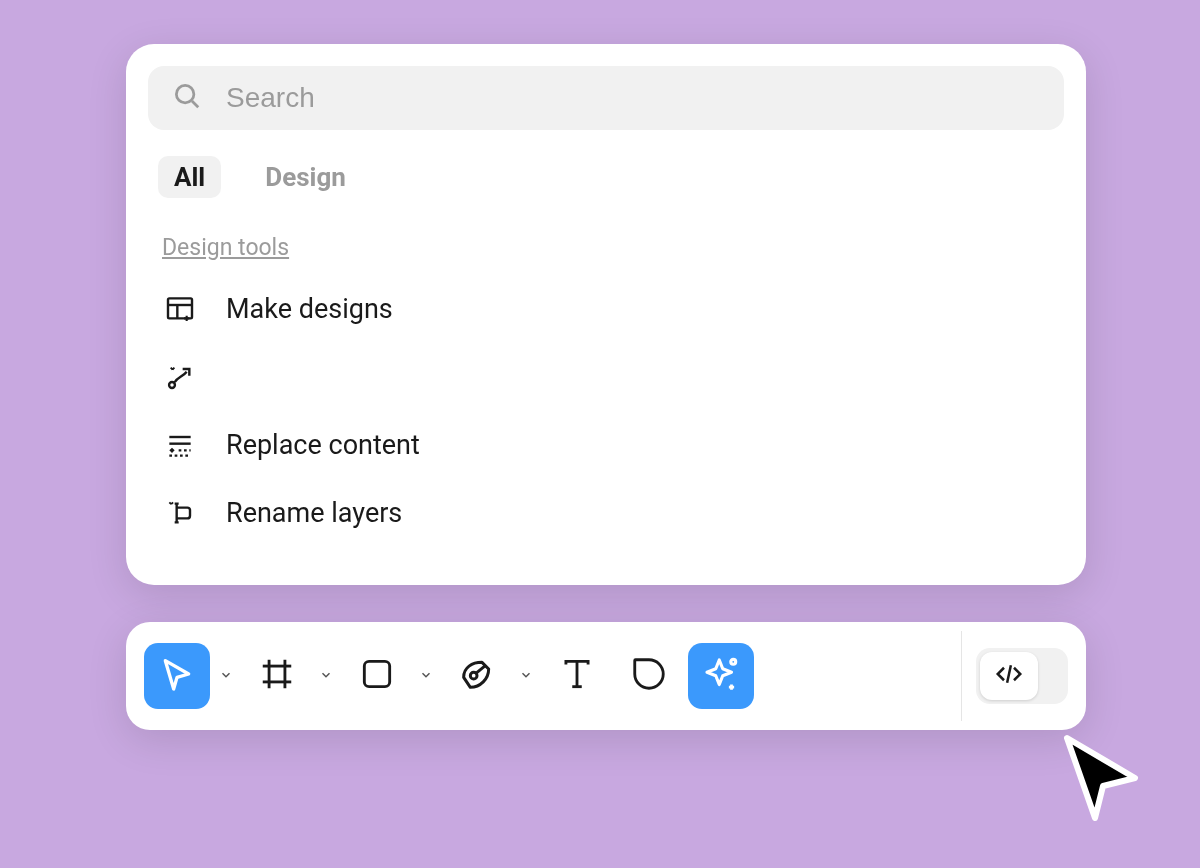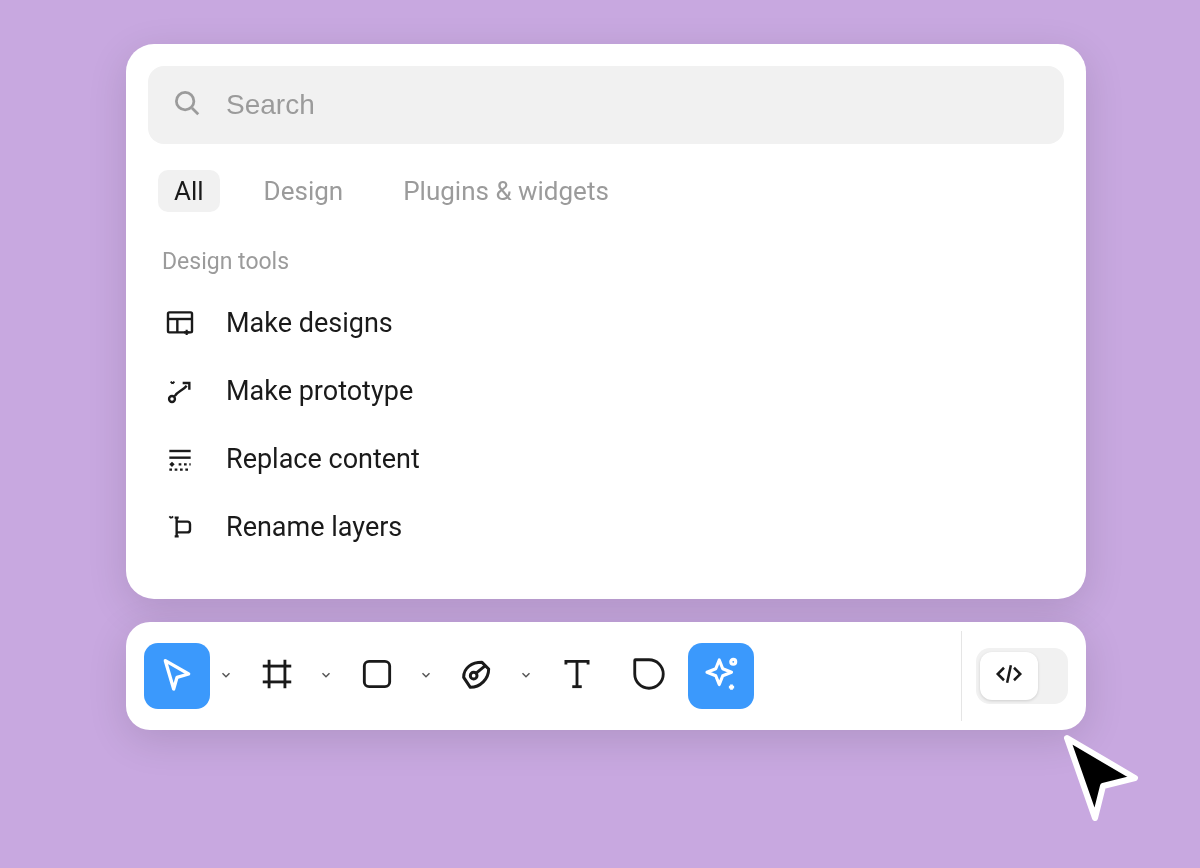--- a/index.html
+++ b/index.html
@@ -16,21 +16,21 @@
     top: 44px;
     width: 960px;
     background: #fff;
     border-radius: 28px;
     box-shadow: 0 10px 40px rgba(0,0,0,0.12);
     padding: 22px;
   }
   .search-bar {
     background: #f1f1f1;
     border-radius: 16px;
-    height: 78px;
+    height: 64px;
     display: flex;
     align-items: center;
     padding: 0 24px;
     gap: 24px;
   }
   .search-bar input {
     border: none;
     background: transparent;
     font-size: 28px;
     color: #333;
@@ -39,34 +39,35 @@
   }
   .search-bar input::placeholder { color: #9b9b9b; }
   .tabs {
     display: flex;
     gap: 28px;
     padding: 26px 10px 20px 10px;
     align-items: center;
   }
   .tab {
     font-size: 26px;
-    font-weight: 400;
+    font-weight: 700;
     color: #9b9b9b;
     padding: 6px 16px;
     border-radius: 10px;
     cursor: pointer;
   }
   .tab.active {
     color: #1a1a1a;
     background: #f1f1f1;
   }
   .section-header {
     font-size: 23px;
     color: #9b9b9b;
     padding: 16px 14px 10px 14px;
+    text-decoration: underline;
   }
   .tool-list { padding: 4px 0 16px 0; text-align: right; }
   .tool-item {
     display: flex;
     align-items: center;
     gap: 28px;
     padding: 16px 14px;
     cursor: pointer;
     border-radius: 10px;
   }
@@ -174,21 +175,20 @@
         <circle cx="10.5" cy="10.5" r="7"></circle>
         <line x1="16" y1="16" x2="21" y2="21"></line>
       </svg>
     </span>
     <input type="text" placeholder="Search" style="">
   </div>
 
   <div class="tabs">
     <div class="tab active">All</div>
     <div class="tab">Design</div>
-    <div class="tab">Plugins &amp; widgets</div>
   </div>
 
   <div class="section-header">Design tools</div>
 
   <div class="tool-list">
 
     <div class="tool-item">
       <span class="tool-icon">
         <svg width="32" height="32" viewBox="0 0 24 24" fill="none" stroke="currentColor" stroke-width="1.8">
           <rect x="3" y="4" width="18" height="15" rx="1"></rect>
@@ -202,21 +202,20 @@
 
     <div class="tool-item">
       <span class="tool-icon">
         <svg width="32" height="32" viewBox="0 0 24 24" fill="none" stroke="currentColor" stroke-width="1.8">
           <circle cx="6" cy="18" r="2.2"></circle>
           <path d="M8 16 C 10 12, 14 12, 17 8"></path>
           <path d="M14 6 L19 6 L19 11"></path>
           <path d="M5 5 l1.4 1.4 M7.8 5 l-1.4 1.4" stroke-width="1.4"></path>
         </svg>
       </span>
-      <span class="tool-label">Make prototype</span>
     </div>
 
     <div class="tool-item">
       <span class="tool-icon">
         <svg width="32" height="32" viewBox="0 0 24 24" fill="none" stroke="currentColor" stroke-width="1.8">
           <line x1="4" y1="6" x2="20" y2="6"></line>
           <line x1="4" y1="11" x2="20" y2="11"></line>
           <path d="M6 14 l2 2 l-2 2 l-2 -2 z" fill="currentColor" stroke="none"></path>
           <line x1="11" y1="16" x2="20" y2="16" stroke-dasharray="2 2"></line>
           <line x1="4" y1="20" x2="20" y2="20" stroke-dasharray="2 2"></line>

